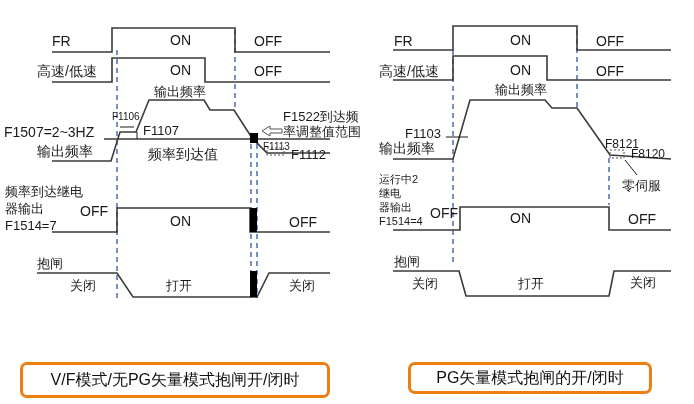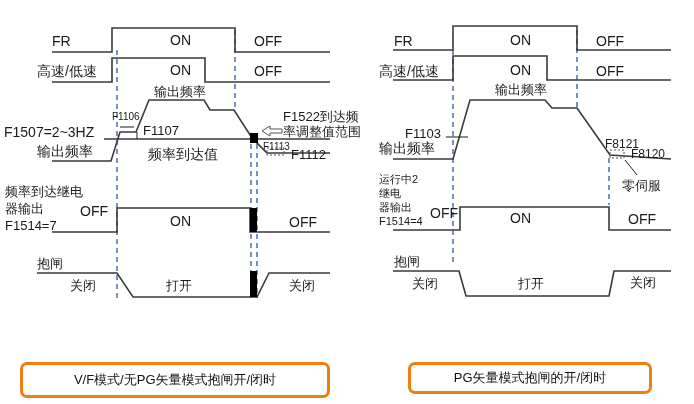--- a/index.html
+++ b/index.html
@@ -4,21 +4,21 @@
 <style>
   html, body { margin: 0; padding: 0; background: #ffffff; }
   body { width: 694px; height: 404px; position: relative; overflow: hidden;
          font-family: "Liberation Sans", "DejaVu Sans", sans-serif; color: #1a1a1a; }
   svg { position: absolute; left: 0; top: 0; }
   .lbl { font-family: "Liberation Sans", "DejaVu Sans", sans-serif; fill: #1a1a1a; }
   .sig { stroke: #3a3a3a; stroke-width: 1.6; fill: none; }
   .dash { stroke: #3e64a8; stroke-width: 1.4; stroke-dasharray: 5 4; fill: none; }
   .thin { stroke: #1a1a1a; stroke-width: 1; fill: none; }
   .caption { position: absolute; border: 3px solid #ee7d12; border-radius: 7px; background: #fff;
-             font-family: "Liberation Sans", "DejaVu Sans", sans-serif; font-size: 13px; color: #111;
+             font-family: "Liberation Sans", "DejaVu Sans", sans-serif; font-size: 16px; color: #111;
              display: flex; align-items: center; justify-content: center; box-sizing: border-box; }
 </style>
 </head>
 <body>
 
 <svg width="694" height="404" viewBox="0 0 694 404">
 
   <g>
 
     <line class="dash" x1="117" y1="50" x2="117" y2="300"></line>

